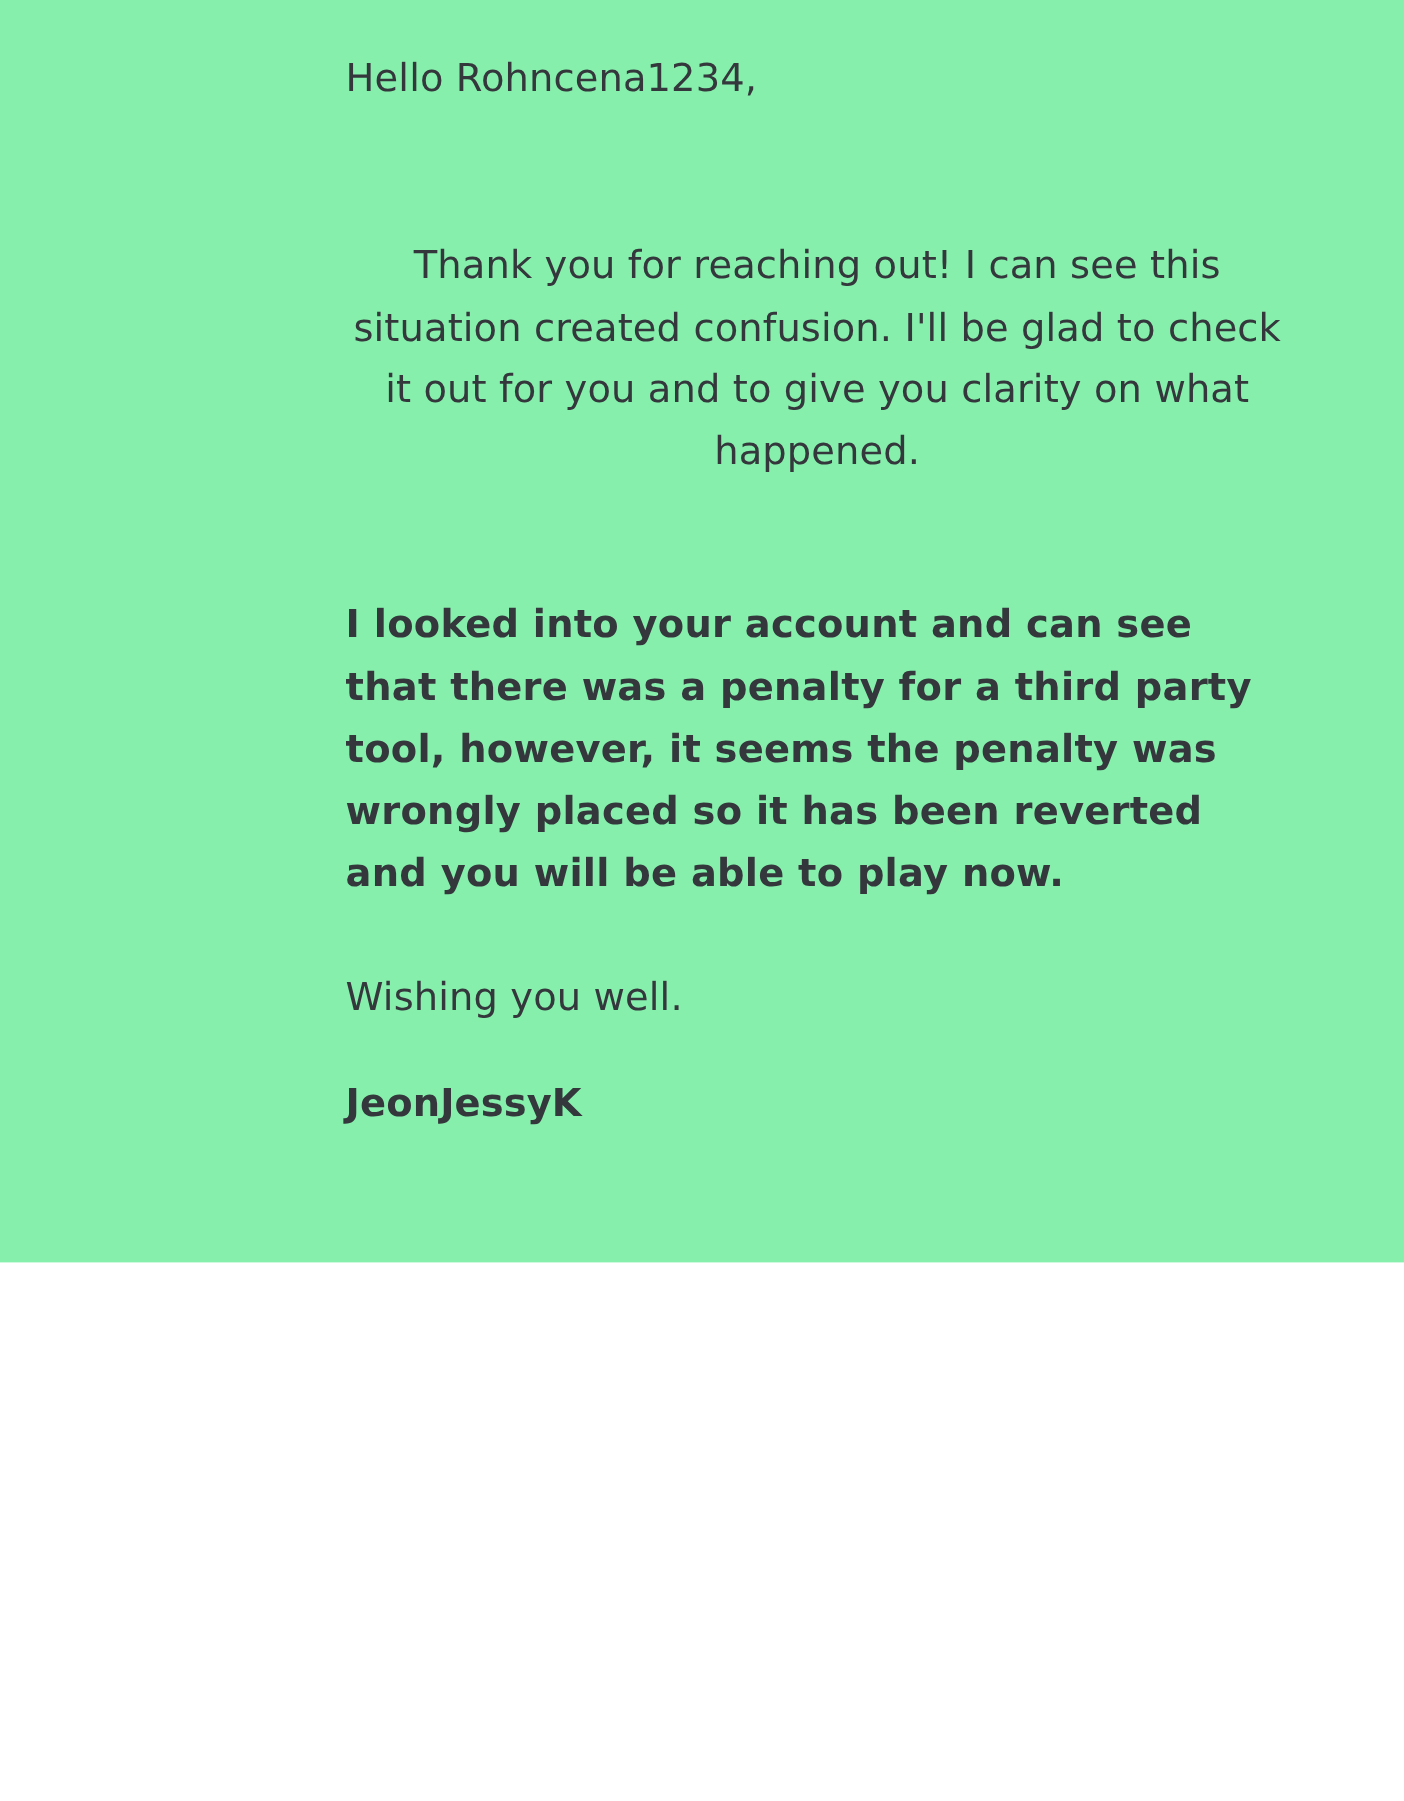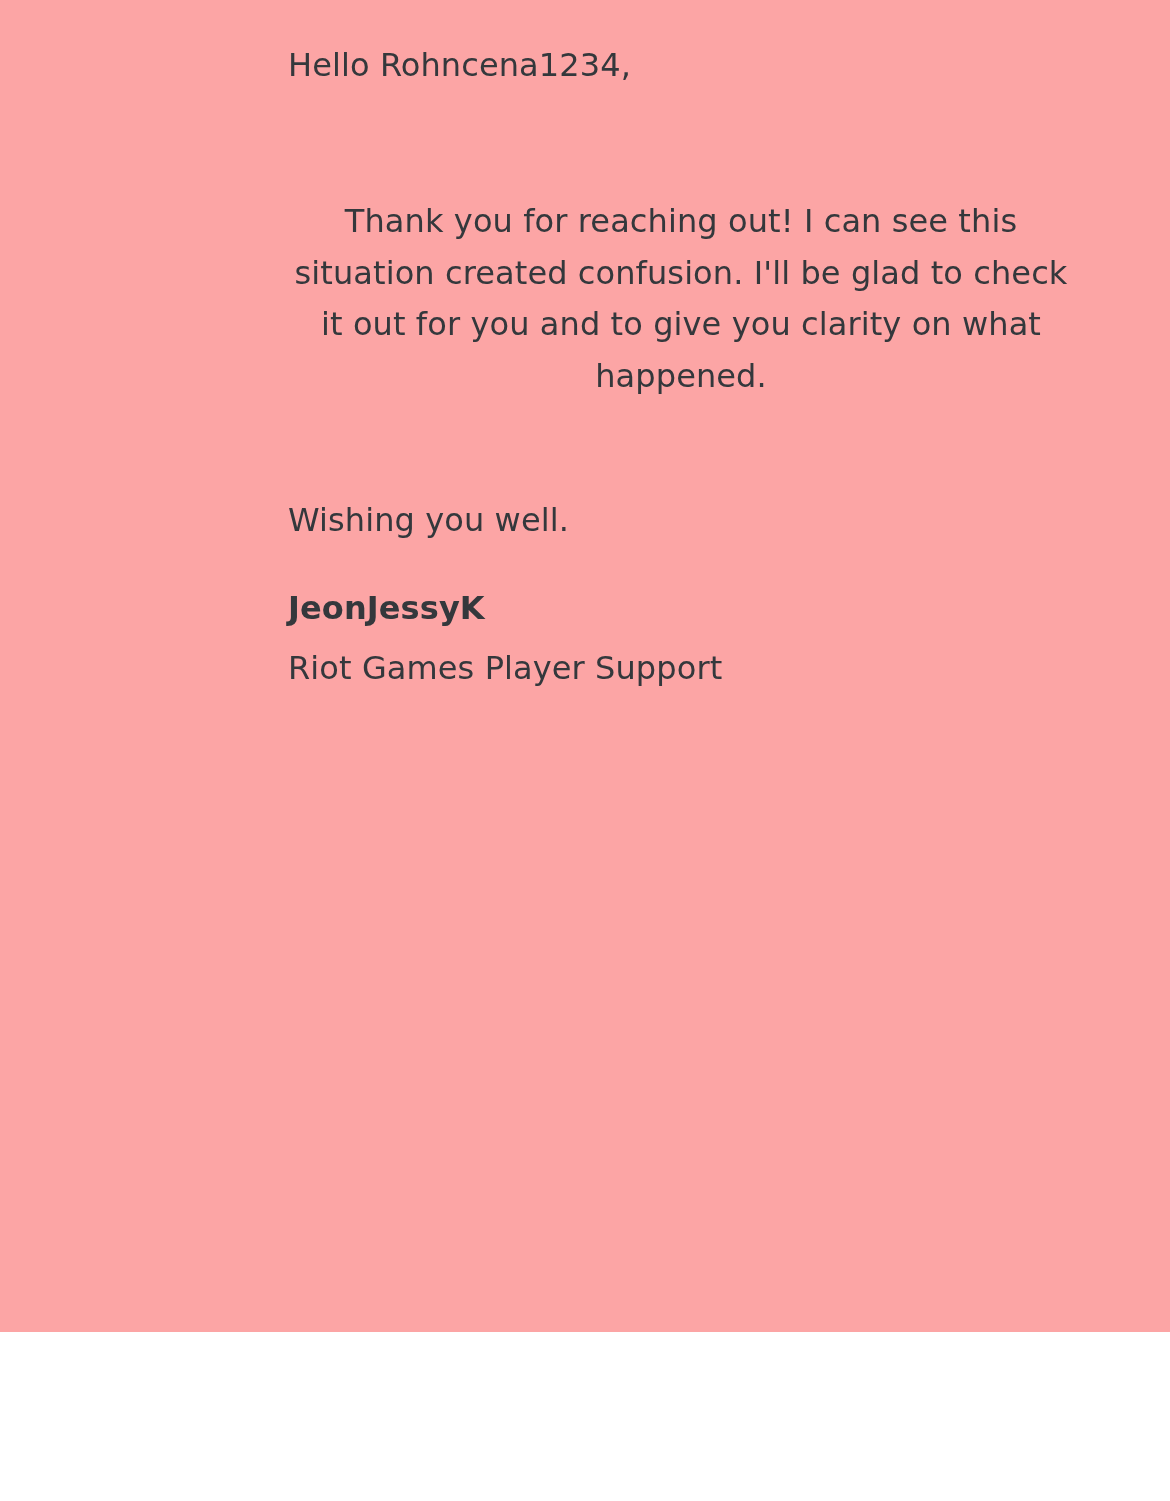--- a/index.html
+++ b/index.html
@@ -10,23 +10,23 @@
   body {
     width: 1170px;
     height: 1501px;
     font-family: "DejaVu Sans", sans-serif;
     color: #2f3337;
     overflow: hidden;
   }
   .page {
     box-sizing: border-box;
     width: 1170px;
-    height: 1332px;
+    height: 1052px;
     padding: 40px 96px 0 288px;
-    background: #fca5a5;
+    background: #86efac;
   }
   .body-text {
     font-size: 32px;
     line-height: 1.62;
     color: #34383c;
     letter-spacing: 0.1px;
     max-width: 790px;
   }
   .para {
     margin: 0 0 46px 0;
@@ -61,22 +61,22 @@
 <body>
 
 <div class="page">
   <div class="body-text">
 
     <p class="para greeting">Hello Rohncena1234,</p>
 
 
     <p class="para explain">Thank you for reaching out! I can see this situation created confusion. I'll be glad to check it out for you and to give you clarity on what happened.</p>
 
+    <p class="para emphasis">I looked into your account and can see that there was a penalty for a third party tool, however, it seems the penalty was wrongly placed so it has been reverted and you will be able to play now.</p>
 
     <p class="para closing">Wishing you well.</p>
 
     <div class="signature">
       <p class="signature-name">JeonJessyK</p>
-      <p class="signature-role">Riot Games Player Support</p>
     </div>
 
   </div>
 </div>
 
 </body></html>

